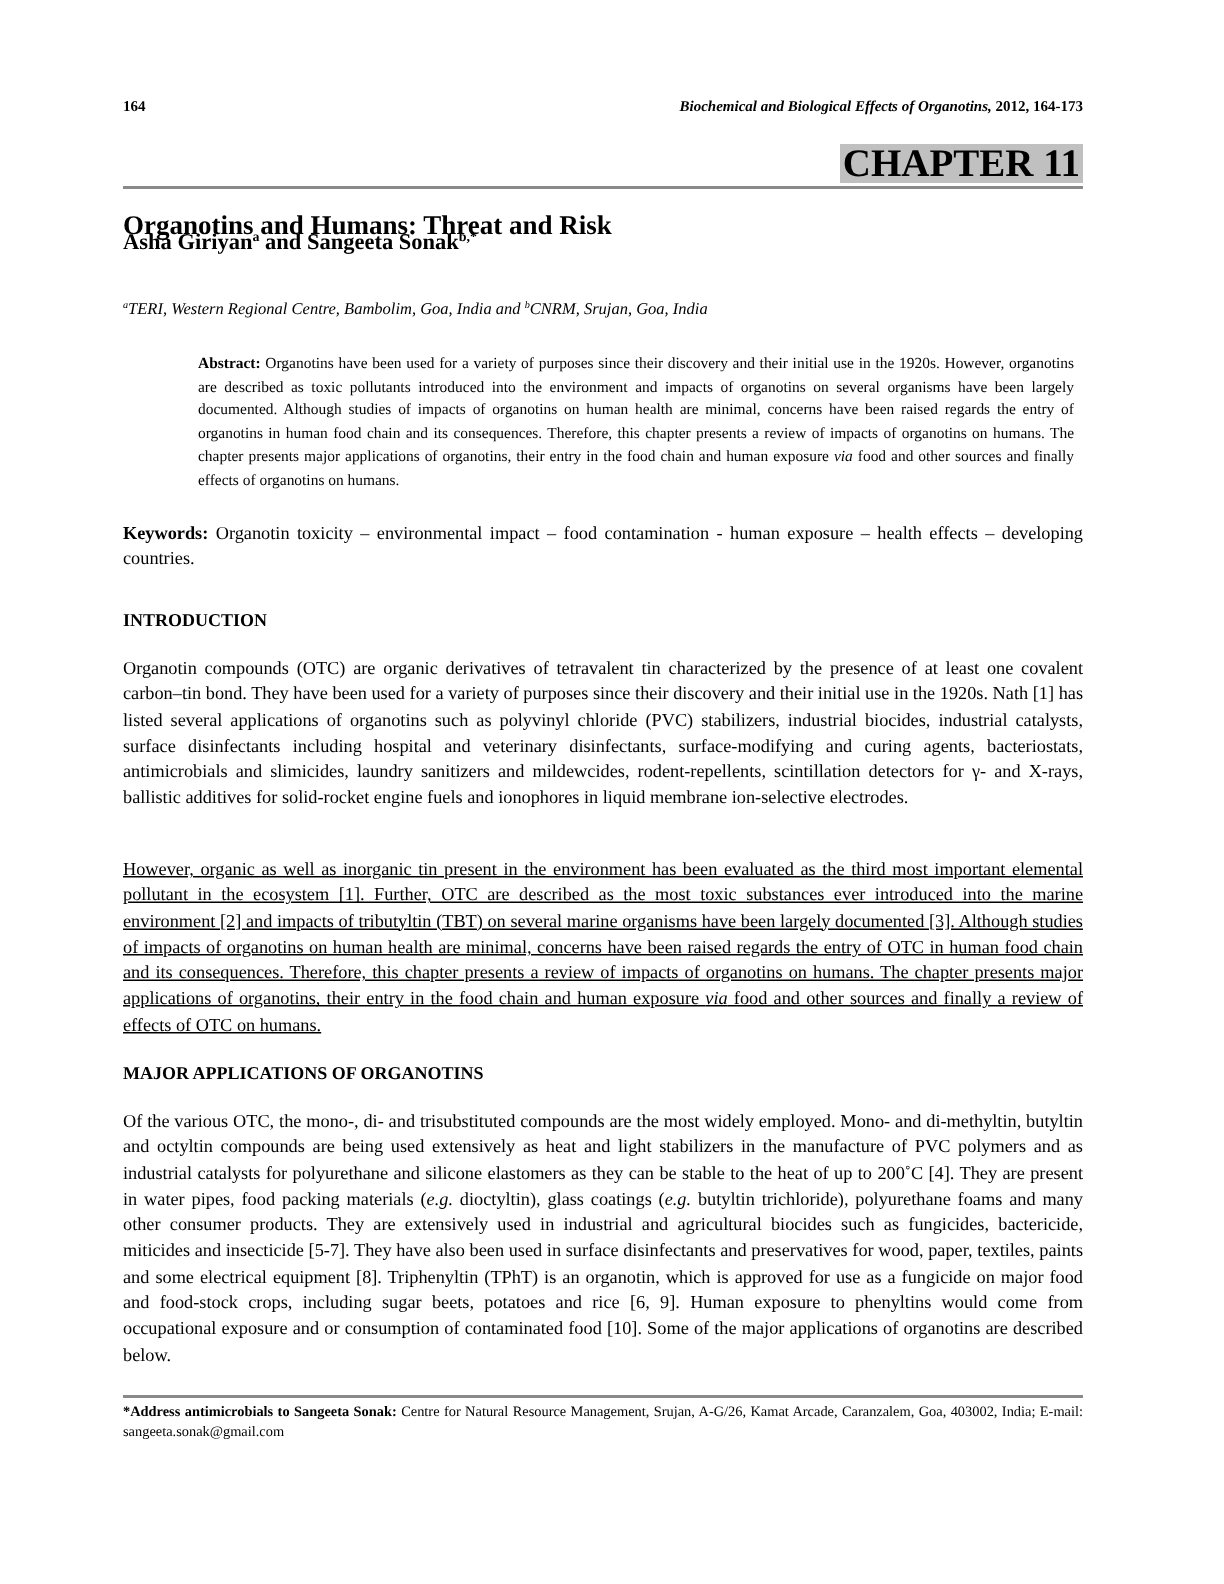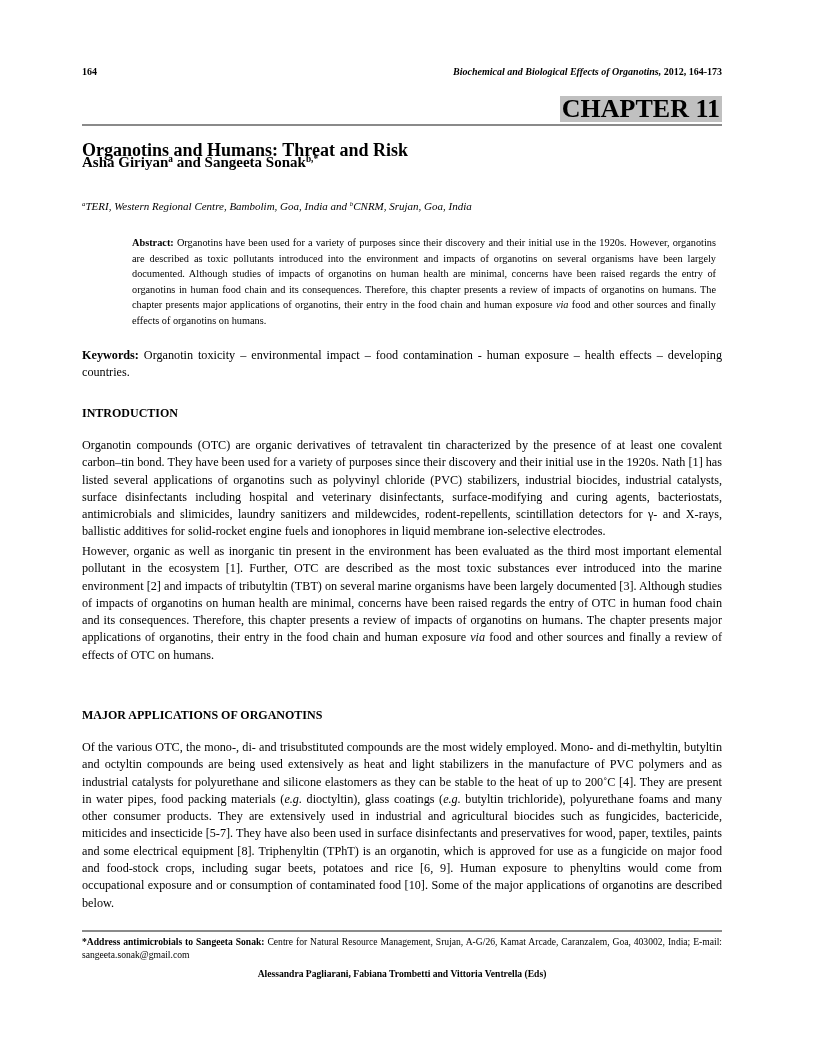--- a/index.html
+++ b/index.html
@@ -15,21 +15,21 @@
   .top-rule { position: absolute; top: 124px; left: 0; width: 640px; height: 2px; background: #8a8a8a; }
   .title { position: absolute; top: 140px; left: 0; font-size: 18px; font-weight: bold; }
   .authors { position: absolute; top: 154px; left: 0; font-size: 15px; font-weight: bold; }
   sup { font-size: 0.62em; vertical-align: 0.55em; line-height: 0; }
   .affil { position: absolute; top: 200px; left: 0; font-size: 11px; font-style: italic; }
   .abstract { position: absolute; top: 235px; left: 50px; width: 584px; font-size: 10.3px; line-height: 15.6px; text-align: justify; }
   .body-text { font-size: 12.2px; line-height: 17.3px; text-align: justify; }
   .kw { position: absolute; top: 347px; left: 0; width: 640px; }
   .h { position: absolute; left: 0; font-size: 12px; font-weight: bold; }
   .p1 { position: absolute; top: 437px; left: 0; width: 640px; }
-  .p2 { position: absolute; top: 543px; left: 0; width: 640px; }
+  .p2 { position: absolute; top: 571px; left: 0; width: 640px; text-decoration: underline; }
   .p3 { position: absolute; top: 739px; left: 0; width: 640px; }
   .foot-rule { position: absolute; top: 930px; left: 0; width: 640px; height: 2px; background: #8a8a8a; }
   .foot { position: absolute; top: 935px; left: 0; width: 640px; font-size: 9.6px; line-height: 13px; text-align: justify; }
   .credits { position: absolute; top: 967px; left: 0; width: 640px; text-align: center; font-size: 9.6px; line-height: 13px; font-weight: bold; }
   b { font-weight: bold; }
   i { font-style: italic; }
 </style>
 </head>
 <body>
 
@@ -74,16 +74,15 @@
   <div class="p3 body-text">
     <span>Of the various OTC, the mono-, di- and trisubstituted compounds are the most widely employed. Mono- and di-methyltin, butyltin and octyltin compounds are being used extensively as heat and light stabilizers in the manufacture of PVC polymers and as industrial catalysts for polyurethane and silicone elastomers as they can be stable to the heat of up to 200˚C [4]. They are present in water pipes, food packing materials (</span><i>e.g.</i><span> dioctyltin), glass coatings (</span><i>e.g.</i><span> butyltin trichloride), polyurethane foams and many other consumer products. They are extensively used in industrial and agricultural biocides such as fungicides, bactericide, miticides and insecticide [5-7]. They have also been used in surface disinfectants and preservatives for wood, paper, textiles, paints and some electrical equipment [8]. Triphenyltin (TPhT) is an organotin, which is approved for use as a fungicide on major food and food-stock crops, including sugar beets, potatoes and rice [6, 9]. Human exposure to phenyltins would come from occupational exposure and or consumption of contaminated food [10]. Some of the major applications of organotins are described below.</span>
   </div>
 
   <div class="foot-rule"></div>
   <div class="foot">
     <b>*Address antimicrobials to Sangeeta Sonak:</b><span> Centre for Natural Resource Management, Srujan,  A-G/26, Kamat Arcade, Caranzalem, Goa, 403002, India; E-mail: sangeeta.sonak@gmail.com</span>
   </div>
 
   <div class="credits">
-    <div>Alessandra Pagliarani, Fabiana Trombetti and Vittoria Ventrella (Eds)</div>
   </div>
 
 </div>
 
 </body></html>

